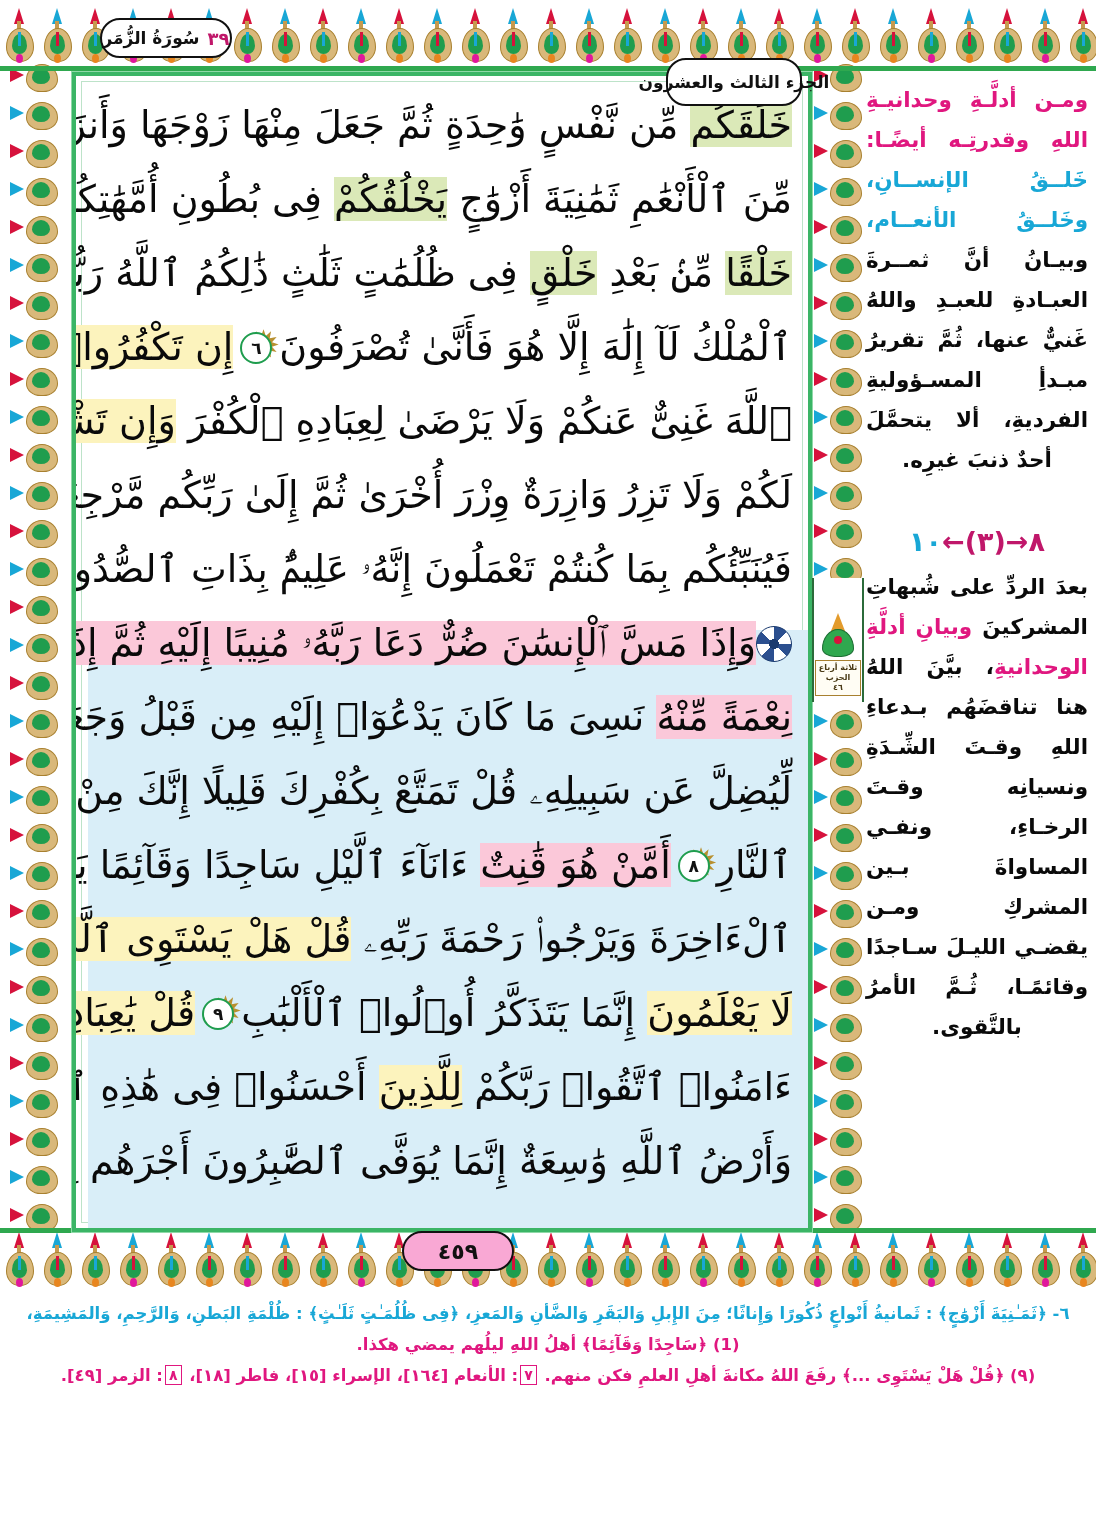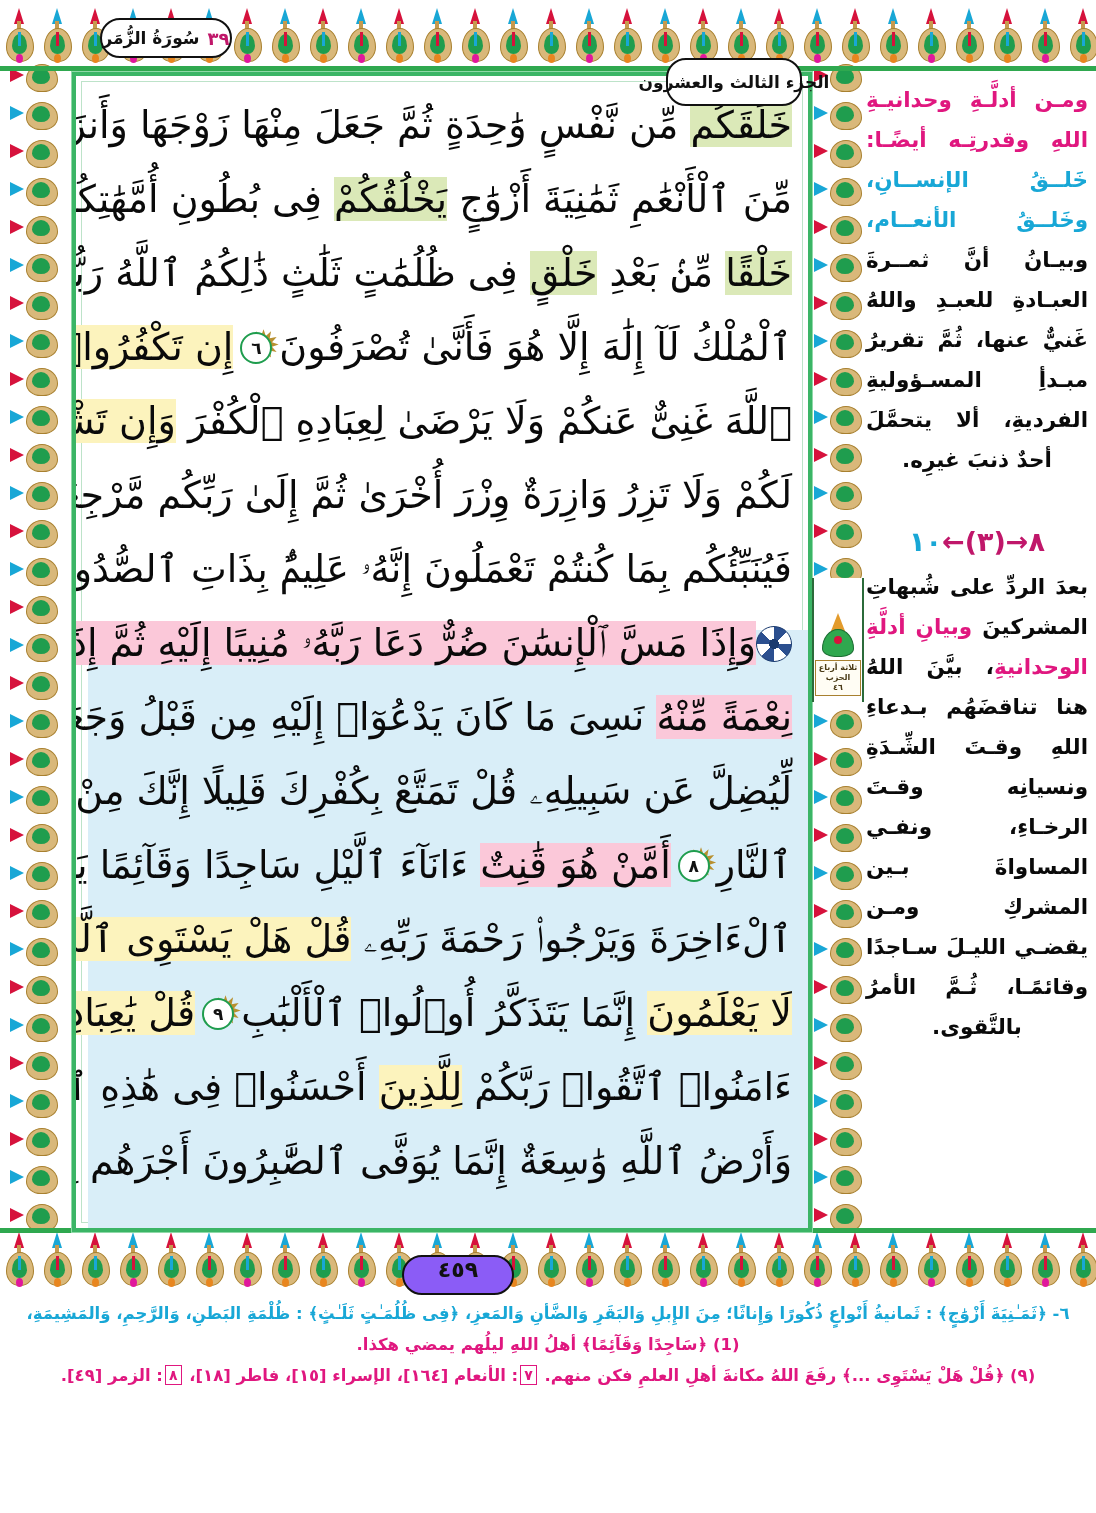--- a/index.html
+++ b/index.html
@@ -137,27 +137,26 @@
     font-size: 18px;
     font-weight: 700;
     color: #c0176a;
   }
 
   
   #cart-page {
     position: absolute;
     left: 402px; top: 1231px;
     width: 112px; height: 40px;
-    background: #8b5cf6;
+    background: #f9a8d4;
     border: 2px solid #111;
     border-radius: 20px;
-    display: flex; justify-content: center;
+    display: flex; align-items: center; justify-content: center;
     z-index: 6;
     box-sizing: border-box;
-    margin-top: 24px;
   }
   #cart-page .pnum {
     font-size: 22px; font-weight: 700; color: #111;
   }
 
   
   #text-frame {
     position: absolute;
     left: 72px; top: 72px;
     width: 740px; height: 1160px;

